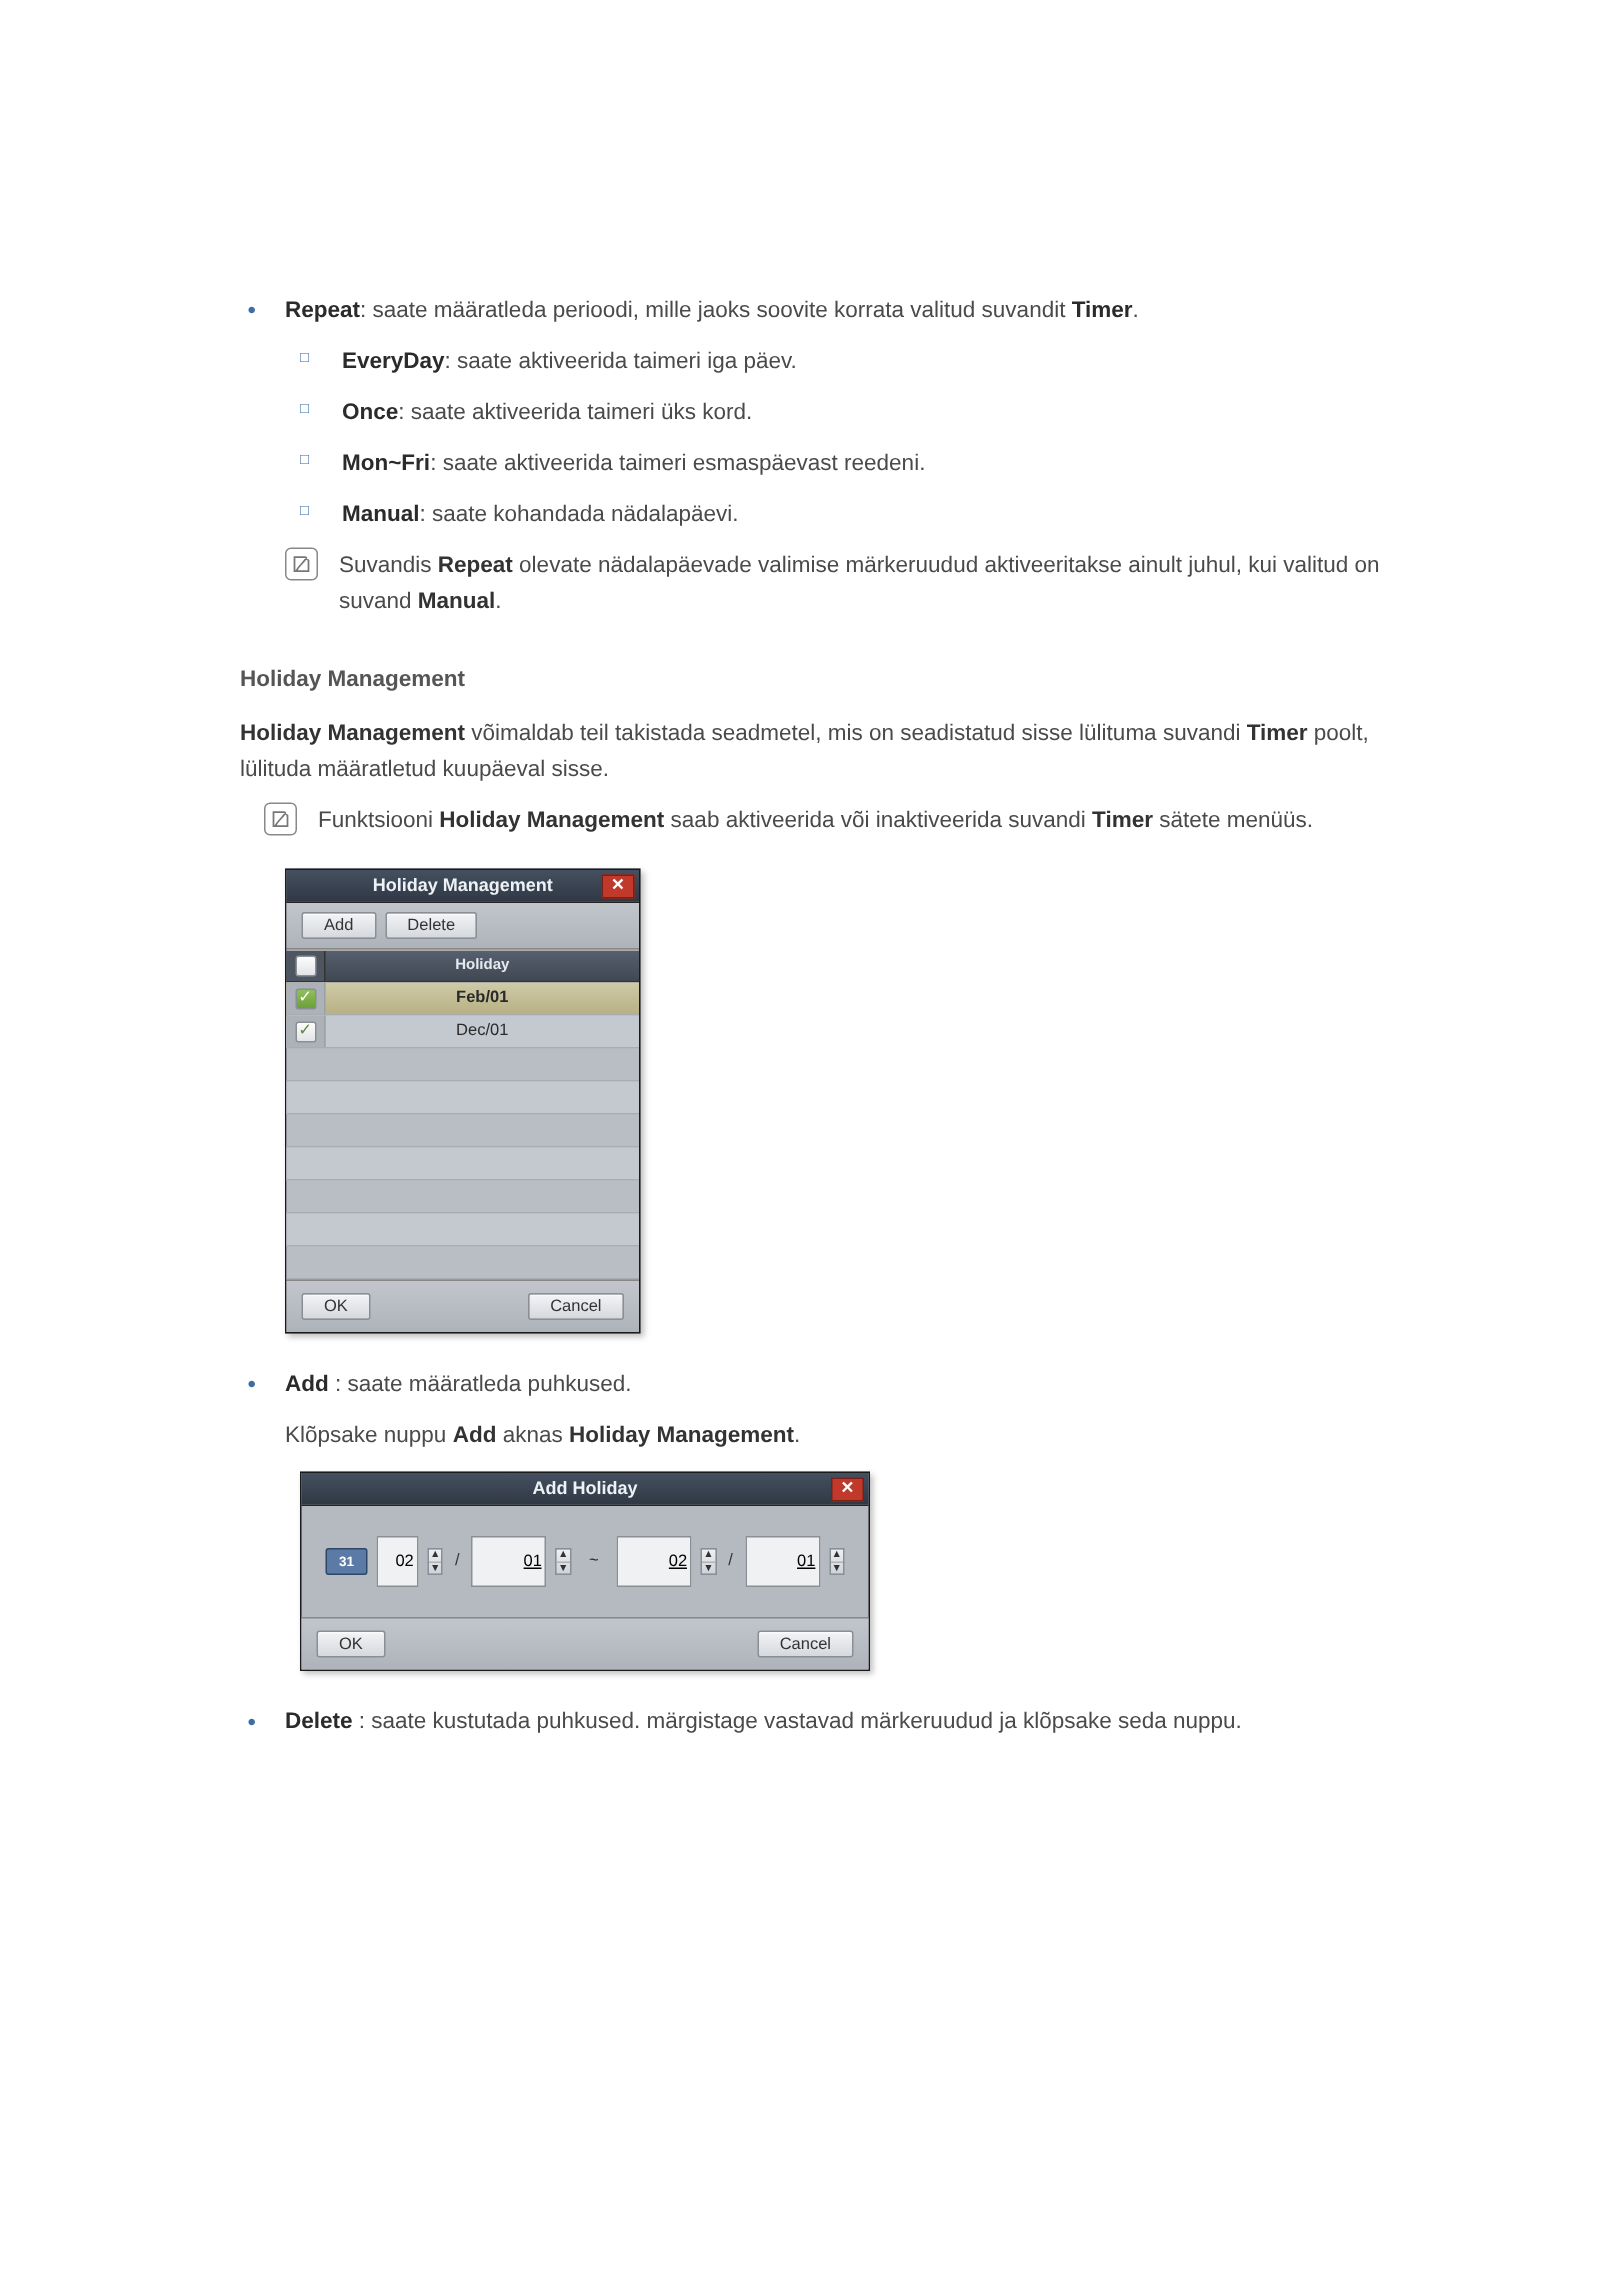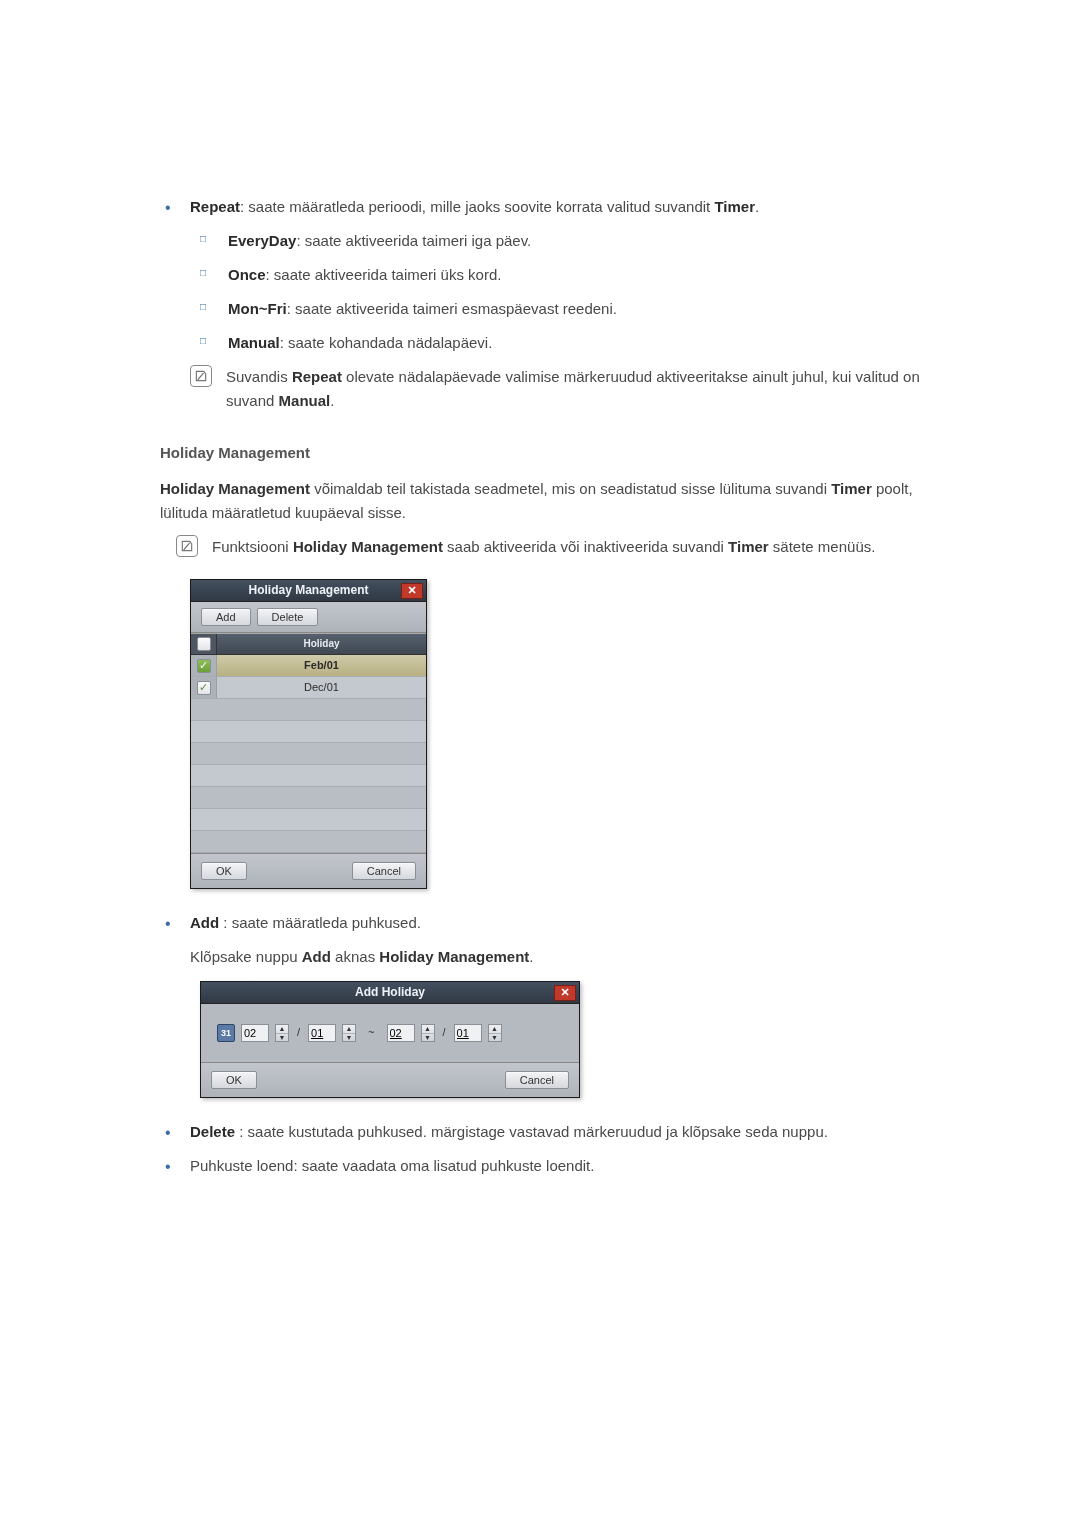--- a/index.html
+++ b/index.html
@@ -186,36 +186,36 @@
   }
   .ah-body {
     display:flex;
     align-items:center;
     gap: 6px;
     padding: 20px 16px;
     font-size: 11px;
     color:#2b2b2b;
   }
   .cal-icon {
-    width:18px; height:18px;
+    width:39px; height:18px;
     background:#5b7aa6;
     border:1px solid #2e4766;
     border-radius:2px;
     display:flex; align-items:center; justify-content:center;
     color:#fff; font-size:9px; font-weight:bold;
   }
   .spin {
     width:28px; height:18px;
     border:1px solid #8a8f96;
     background:#f0f1f3;
     font-size:11px;
-    text-align:left;
-    padding:0 2px;
-  }
-  .spin.wide { width:28px;text-decoration:underline; }
+    text-align:right;
+    padding:16px 2px;
+  }
+  .spin.wide { width:50px;text-decoration:underline; }
   .spin-btn {
     width:14px; height:18px;
     border:1px solid #8a8f96;
     background:linear-gradient(#eef0f3,#cfd3d9);
     display:flex; flex-direction:column;
     cursor:pointer;
   }
   .spin-btn span{
     flex:1;
     font-size:7px;
@@ -360,17 +360,14 @@
     <div class="ah-footer">
       <button class="win-btn">OK</button>
       <button class="win-btn">Cancel</button>
     </div>
   </div>
 
   <div class="bullet-item">
     <span class="bold-blue">Delete</span><span> : saate kustutada puhkused. märgistage vastavad märkeruudud ja klõpsake seda nuppu.</span>
   </div>
 
-  <div class="bullet-item">
-    <span>Puhkuste loend: saate vaadata oma lisatud puhkuste loendit.</span>
-  </div>
 
 </div>
 
 </body></html>

